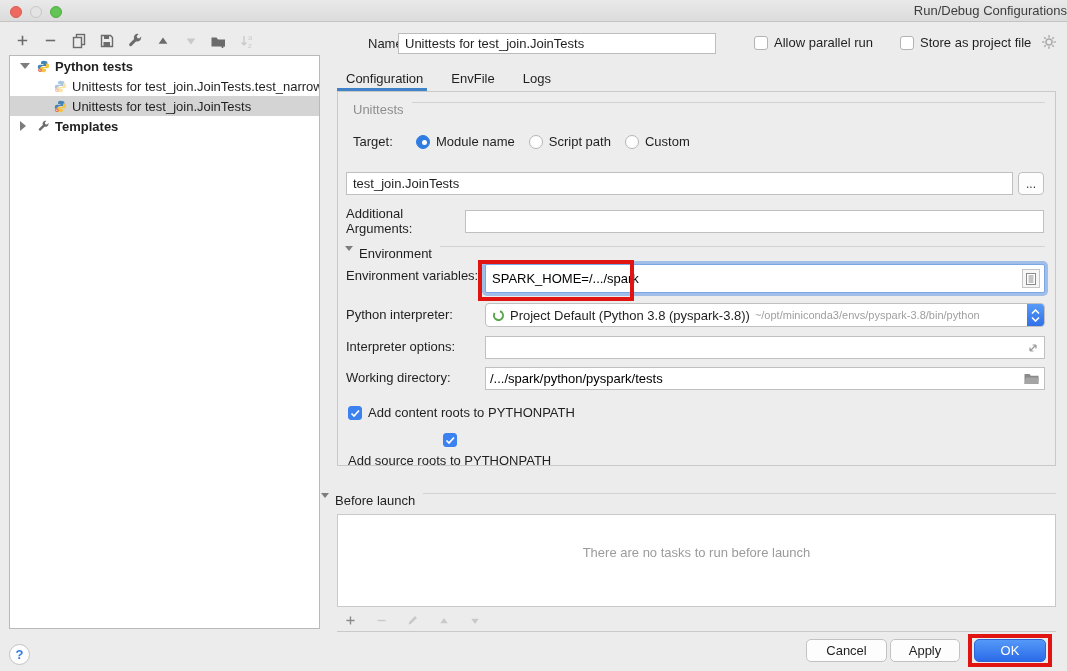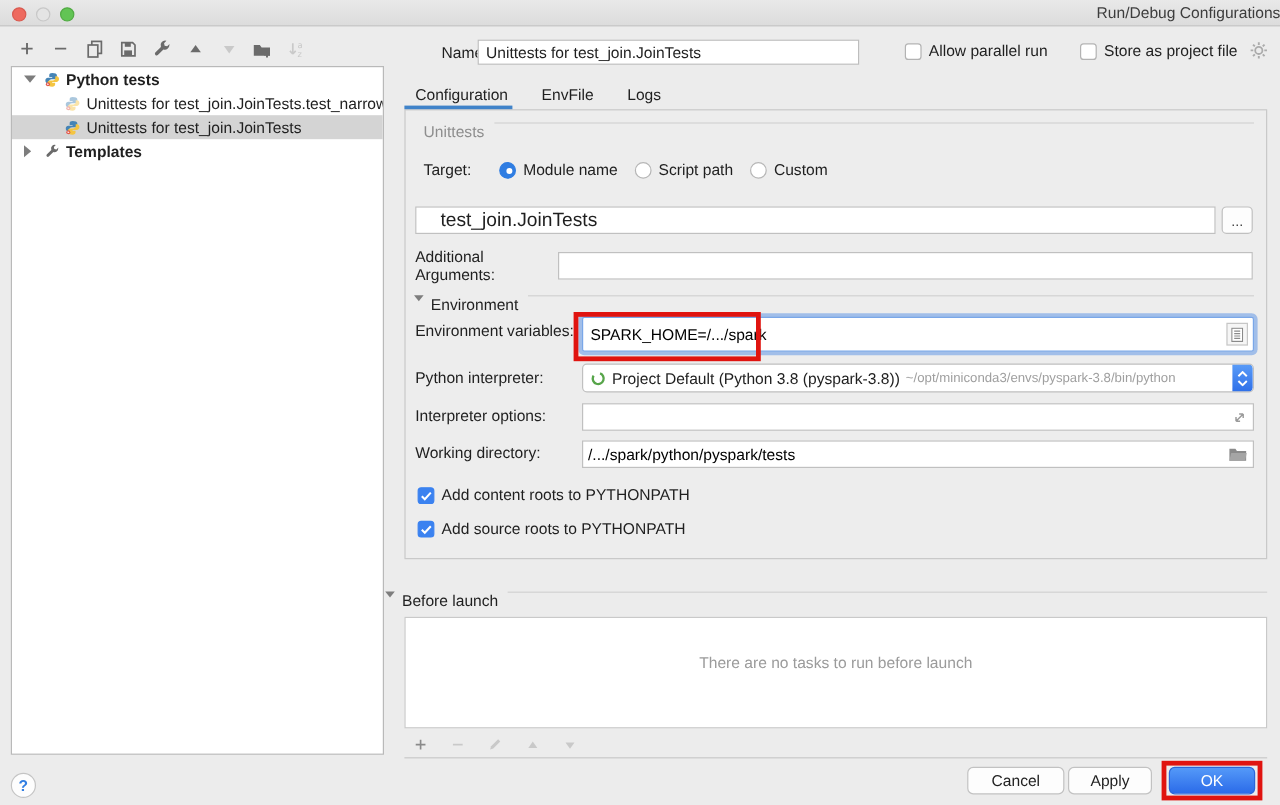--- a/index.html
+++ b/index.html
@@ -68,22 +68,22 @@
   .hdr-env .dis, .bl-hdr .dis { margin-right:6px; display:inline-flex; }
   .dis-tri { width:0; height:0; border-left:4px solid transparent; border-right:4px solid transparent; border-top:5px solid #7d7d7d; }
 
   .row-target { position:absolute; left:15px; top:42px; display:flex; align-items:center; }
   .radio { width:14px; height:14px; border-radius:50%; background:#fff; border:1px solid #b6b6b6; flex:none; position:relative; }
   .radio.on { background:#2f7de2; border-color:#2f7de2; }
   .radio.on::after { content:""; position:absolute; left:4.5px; top:4.5px; width:5px; height:5px; border-radius:50%; background:#fff; }
   .radio-lbl { margin:0 14px 0 6px; }
   .row-target .tlabel { width:63px; }
 
-  .field { border:1px solid #c0c0c0; background:#fff; height:23px; font-size:16px; font-family:inherit;
-    padding:0 20px; color:#1f1f1f; width:100%; }
+  .field { border:1px solid #c0c0c0; background:#fff; height:23px; font-size:13px; font-family:inherit;
+    padding:0 6px; color:#1f1f1f; width:100%; }
   .row-module { position:absolute; left:8px; top:80px; right:11px; display:flex; }
   .row-module .field { flex:1; }
   .browse-btn { width:26px; height:23px; margin-left:5px; border:1px solid #c0c0c0; background:#fdfdfd;
     border-radius:4px; font-size:12px; color:#3d3d3d; display:flex; align-items:center; justify-content:center; }
 
   .row-args { position:absolute; left:8px; top:114px; right:11px; display:flex; align-items:center; }
   .row-args .alabel { width:119px; flex:none; }
   .row-args .field { flex:1; }
 
   .frm-label { position:absolute; left:8px; }
@@ -104,21 +104,21 @@
     background:linear-gradient(#5a9cf8,#2e6fe8); display:flex; flex-direction:column; align-items:center; justify-content:center; gap:1px; }
 
   .opts-wrap { top:244px; height:23px; border:1px solid #c0c0c0; background:#fff; display:flex; align-items:center; }
   .opts-wrap input { border:none; outline:none; flex:1; height:100%; padding:0 6px; font-family:inherit; font-size:13px; background:transparent; }
   .wrap-ico { margin-right:5px; display:inline-flex; flex:none; }
 
   .wd-wrap { top:275px; height:23px; border:1px solid #c0c0c0; background:#fff; display:flex; align-items:center; }
   .wd-wrap input { border:none; outline:none; flex:1; height:100%; padding:0 4px; font-family:inherit; font-size:13px; background:transparent; }
 
   .cbrow-1 { left:10px; top:313px; }
-  .cbrow-2 { left:10px; top:341px; }
+  .cbrow-2 { left:10px; top:341px;flex-direction:column; }
   .config-panel .cb-row { position:absolute; }
 
   .lbl-envvars { top:176px; } .lbl-interp { top:215px; } .lbl-opts { top:247px; } .lbl-wd { top:278px; }
 
   
   .bl-hdr { position:absolute; left:321px; top:493px; right:11px; display:flex; }
   .bl-hdr .line { flex:1; height:1px; background:#d2d2d2; margin-left:8px; }
   .bl-box { position:absolute; left:337px; top:514px; width:719px; height:93px; background:#fff; border:1px solid #c9c9c9; }
   .bl-empty { margin-top:30px; text-align:center; color:#9b9b9b; }
   .bl-toolbar { position:absolute; left:342px; top:612px; display:flex; gap:14px; align-items:center; }

